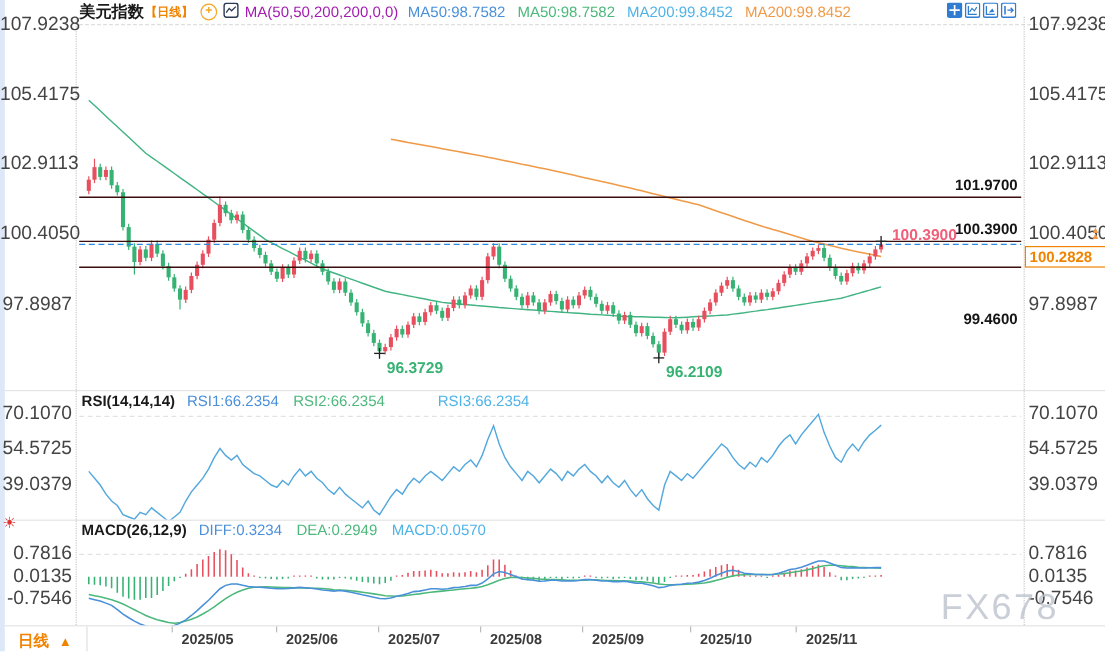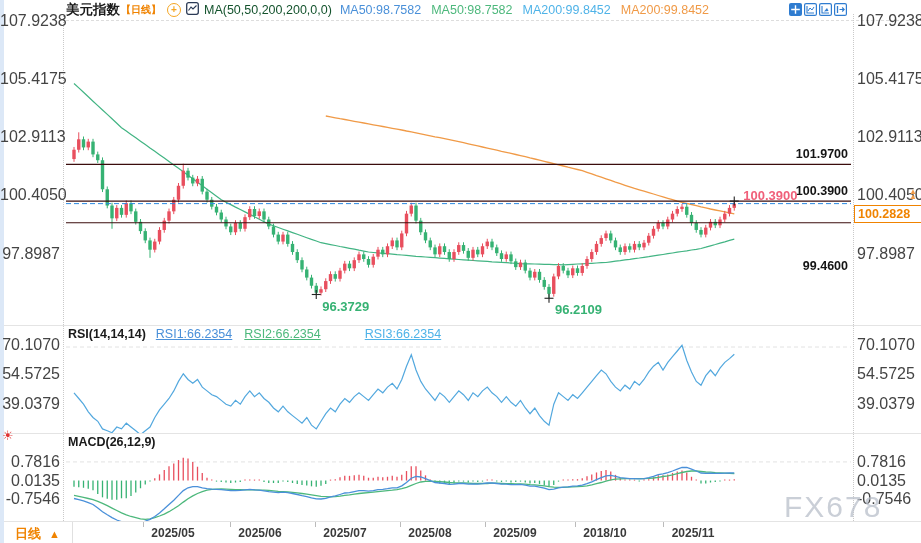--- a/index.html
+++ b/index.html
@@ -7,29 +7,29 @@
   #app{position:relative;width:921px;height:414px;background:#fff;}
   .left-strip{position:absolute;left:0;top:0;width:4px;height:543px;background:#dce8f7;}
   
   .main-header{position:absolute;left:66px;top:2px;height:15px;display:flex;align-items:center;
                white-space:nowrap;z-index:5;font-size:12.5px;}
   .title{font-weight:bold;color:#1a1a1a;font-size:13.5px;}
   .period-tag{font-weight:bold;color:#f08300;font-size:10px;margin-left:1px;}
   .plus-icon{display:inline-block;width:12px;height:12px;border:1.4px solid #f5a623;border-radius:50%;
              color:#f5a623;font-size:10px;line-height:11px;text-align:center;font-weight:bold;margin:0 5px 0 6px;}
   .mini-chart-icon{margin-right:5px;display:inline-block;}
-  .ma-label{color:#14532d;margin-right:8px;text-align:right;}
+  .ma-label{color:#a21caf;margin-right:8px;text-align:right;}
   .ma-val{margin-right:10px;}
   
   .toolbar{position:absolute;left:789px;top:2px;display:flex;gap:2px;z-index:6;}
   .tool-btn{width:13px;height:13px;display:inline-block;cursor:pointer;}
   
   .sub-header{position:absolute;left:68px;display:flex;white-space:nowrap;font-size:12.5px;z-index:5;}
   .sub-title{color:#1a1a1a;font-weight:bold;margin-right:10px;}
-  .sub-val{margin-right:12px;text-decoration:underline;}
+  .sub-val{margin-right:12px;}
   
   .hdiv{position:absolute;left:4px;width:917px;height:0;border-top:1px solid #e4e4e4;}
   .vsep{position:absolute;top:14px;height:507px;width:0;border-left:1px dotted #c9c9c9;}
   .grid-top{position:absolute;left:66px;top:20px;width:853px;border-top:1px dashed #ddd;}
   .bottom-vline{position:absolute;left:72px;top:522px;height:21px;border-left:1px solid #e0e0e0;}
   
   .axis-label{position:absolute;font-size:16px;line-height:15px;color:#444;white-space:nowrap;z-index:3;}
   .axis-left{left:0;width:60px;text-align:right;}
   .axis-right{left:857px;text-align:left;}
   .lvl-label{position:absolute;left:718px;width:130px;text-align:right;font-size:12.5px;line-height:15px;
@@ -96,20 +96,21 @@
         </svg>
     </span>
   </div>
 
   <div class="sub-header" style="top:327px;align-items:center;">
     <span class="sub-title">RSI(14,14,14)</span>
     <span id="rsi-values"><span class="sub-val" style="color: rgb(74, 144, 217);">RSI1:66.2354</span><span class="sub-val" style="color: rgb(77, 184, 124);">RSI2:66.2354</span><span class="sub-val" style="color: rgb(79, 179, 232); padding-left: 32px;">RSI3:66.2354</span></span>
   </div>
   <div class="sub-header" style="top:435px;">
     <span class="sub-title">MACD(26,12,9)</span>
+    <span id="macd-values"><span class="sub-val" style="color: rgb(74, 144, 217);">DIFF:0.3234</span><span class="sub-val" style="color: rgb(77, 184, 124);">DEA:0.2949</span><span class="sub-val" style="color: rgb(79, 179, 232);">MACD:0.0570</span></span>
   </div>
 
   <div class="grid-top"></div>
   <div class="hdiv" style="top:325px;"></div>
   <div class="hdiv" style="top:433px;"></div>
   <div class="hdiv" style="top:521px;"></div>
   <div class="vsep" style="left:63px;"></div>
   <div class="vsep" style="left:853px;"></div>
   <div class="bottom-vline"></div>
 
@@ -593,21 +594,21 @@
       <div class="month-label" style="left: 141px;">2025/05</div>
       <div class="month-tick" style="left: 143px;"></div>
       <div class="month-label" style="left: 228px;">2025/06</div>
       <div class="month-tick" style="left: 230px;"></div>
       <div class="month-label" style="left: 313px;">2025/07</div>
       <div class="month-tick" style="left: 315px;"></div>
       <div class="month-label" style="left: 398px;">2025/08</div>
       <div class="month-tick" style="left: 400px;"></div>
       <div class="month-label" style="left: 483px;">2025/09</div>
       <div class="month-tick" style="left: 485px;"></div>
-      <div class="month-label" style="left: 573px;">2018/10</div>
+      <div class="month-label" style="left: 573px;">2025/10</div>
       <div class="month-tick" style="left: 575px;"></div>
       <div class="month-label" style="left: 661px;">2025/11</div>
       <div class="month-tick" style="left: 663px;"></div>
       <div class="price-box" style="top: 204.615px;">100.2828</div>
       <div class="axis-arrow" style="top: 188.775px; color: rgb(240, 154, 71);">▲<br>▲</div>
     </div>
 
   <div class="sun-icon">☀</div>
 
   <div class="period-btn">

